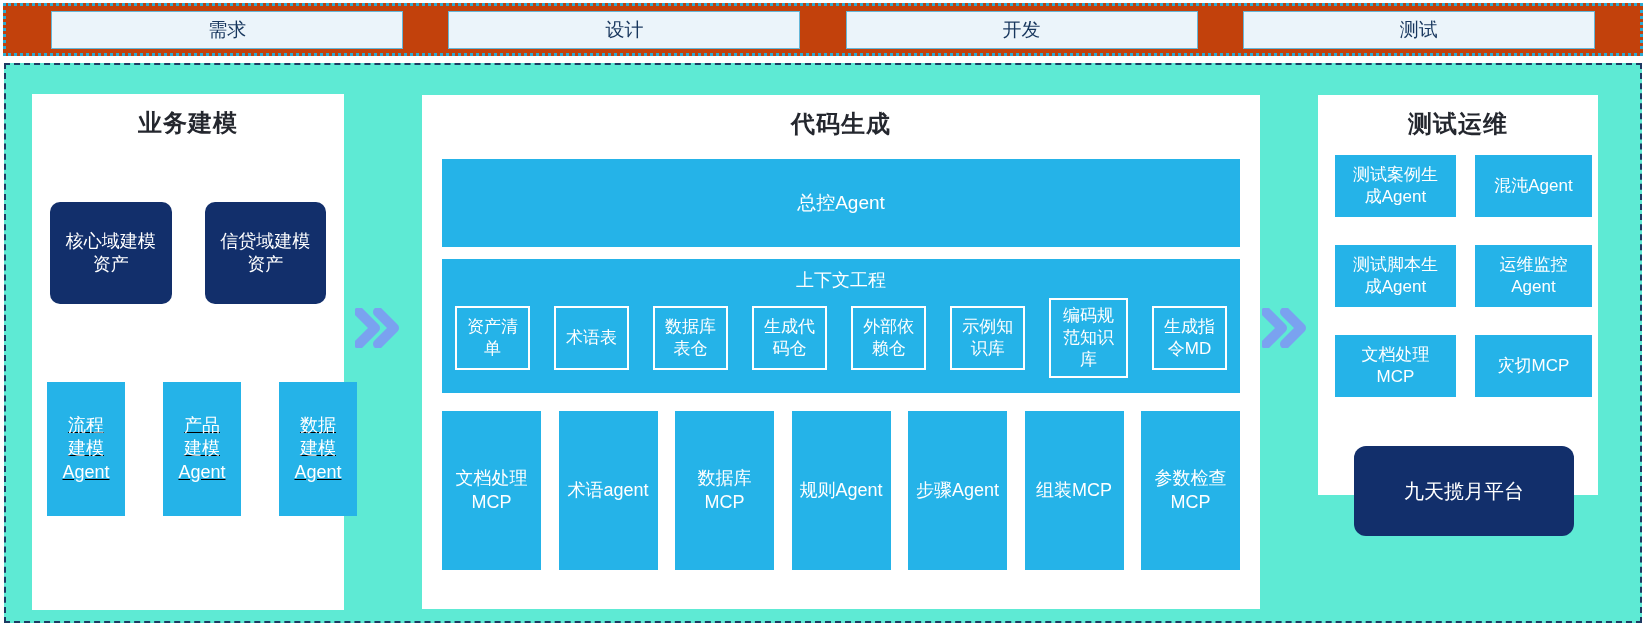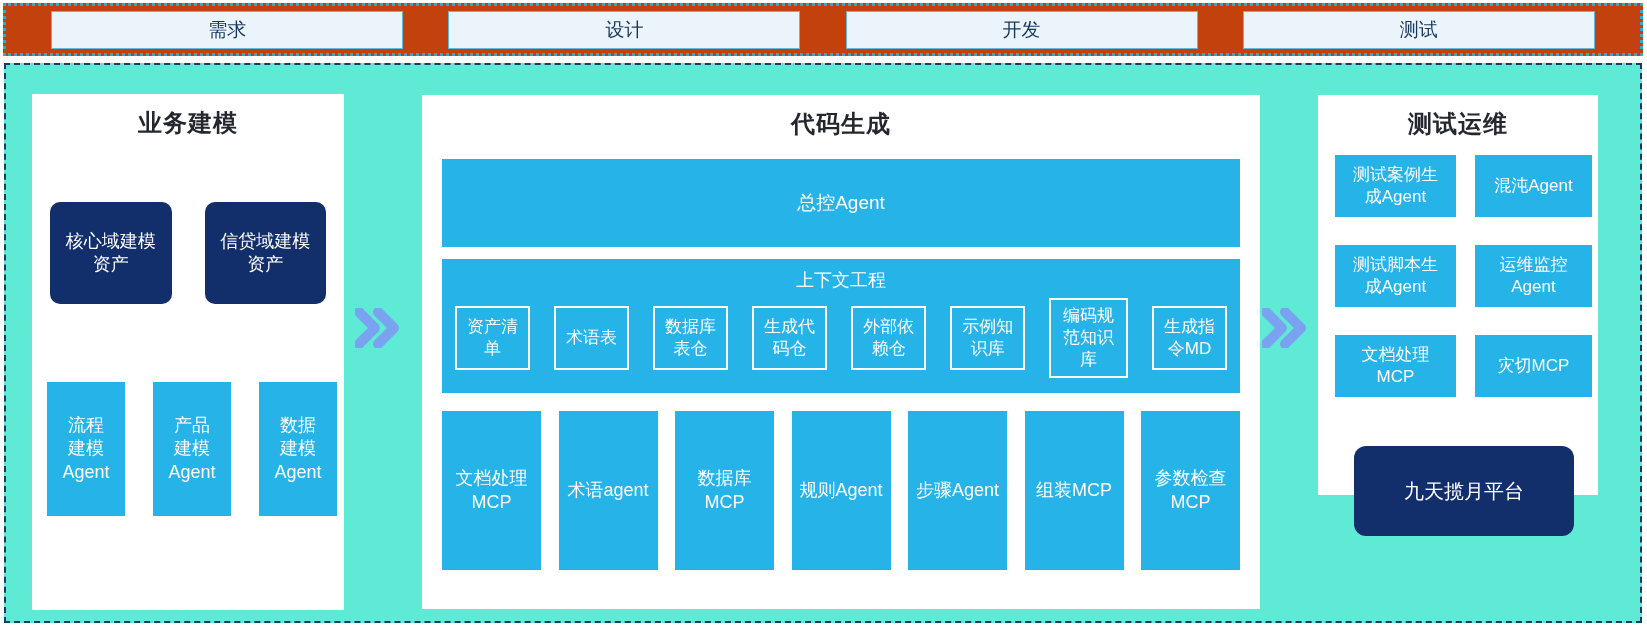--- a/index.html
+++ b/index.html
@@ -35,21 +35,21 @@
     display: flex; align-items: center; justify-content: center;
     text-align: center; color: #ffffff; white-space: pre-line; line-height: 1.3;
   }
   .cyan { background: #25b3e8; }
   .navy { background: #122f6b; }
 
   
   .col-left { left: 26px; top: 29px; width: 312px; height: 516px; }
   .asset-row { position: absolute; left: 18px; top: 108px; width: 276px; display: flex; gap: 33px; }
   .asset-box { flex: 1; height: 102px; border-radius: 10px; font-size: 18px; }
-  .agent-row { position: absolute; left: 15px; top: 288px; display: flex; gap: 28px; }
+  .agent-row { position: absolute; left: 15px; top: 288px; display: flex; gap: 38px; text-decoration: underline; }
   .agent-box { width: 78px; height: 134px; font-size: 18px; }
 
   
   .col-mid { left: 408px; top: 30px; width: 838px; height: 514px; margin-left: 8px; }
   .master-bar { position: absolute; left: 20px; top: 64px; width: 798px; height: 88px; font-size: 19px; }
   .ctx-box { position: absolute; left: 20px; top: 164px; width: 798px; height: 134px; }
   .ctx-title { padding-top: 9px; text-align: center; color: #ffffff; font-size: 18px; }
   .ctx-items {
     display: flex; justify-content: space-between; align-items: center;
     height: 92px; padding: 0 13px; gap: 24px;

